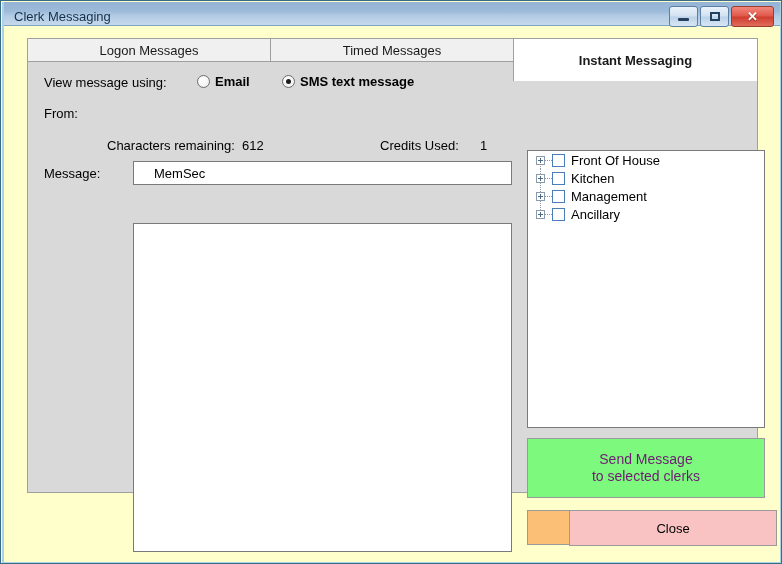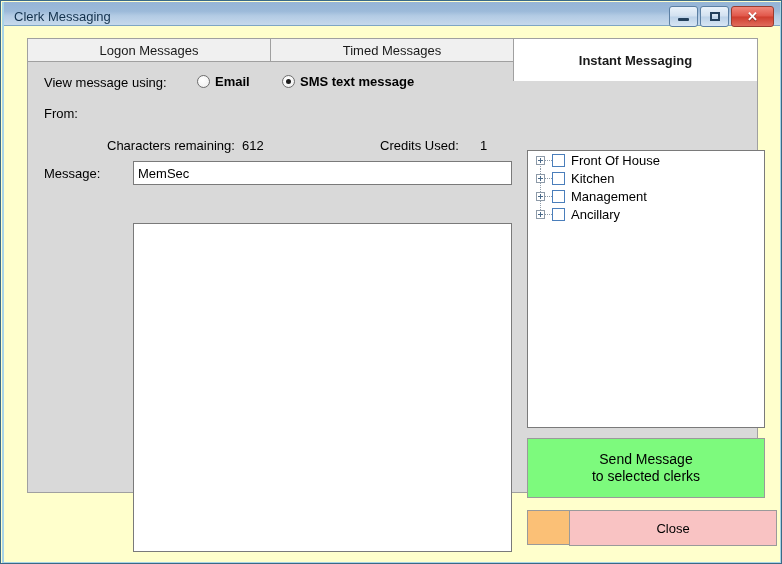--- a/index.html
+++ b/index.html
@@ -184,21 +184,21 @@
   #from-input {
     position: absolute;
     left: 105px; top: 99px;
     width: 379px; height: 24px;
     box-sizing: border-box;
     background: #ffffff;
     border: 1px solid #7a7a7a;
     font-family: "Liberation Sans", sans-serif;
     font-size: 13px;
     color: #000;
-    padding: 0 4px;
+    padding: 0 20px;
     outline: none;
   }
   #message-input {
     position: absolute;
     left: 105px; top: 161px;
     width: 379px; height: 329px;
     box-sizing: border-box;
     background: #ffffff;
     border: 1px solid #7a7a7a;
     font-family: "Liberation Sans", sans-serif;
@@ -289,21 +289,21 @@
   .action-btn {
     position: absolute;
     box-sizing: border-box;
     border: 1px solid #9a9a9a;
     display: flex;
     align-items: center;
     justify-content: center;
     text-align: center;
     font-family: "Liberation Sans", sans-serif;
     font-size: 14px;
-    color: #000000;
+    color: #701a75;
     cursor: default;
     line-height: 1.25;
   }
   #btn-send {
     left: 499px; top: 376px;
     width: 238px; height: 60px;
     background: #7dfa7d;
   }
   #btn-view-prev {
     left: 499px; top: 448px;

